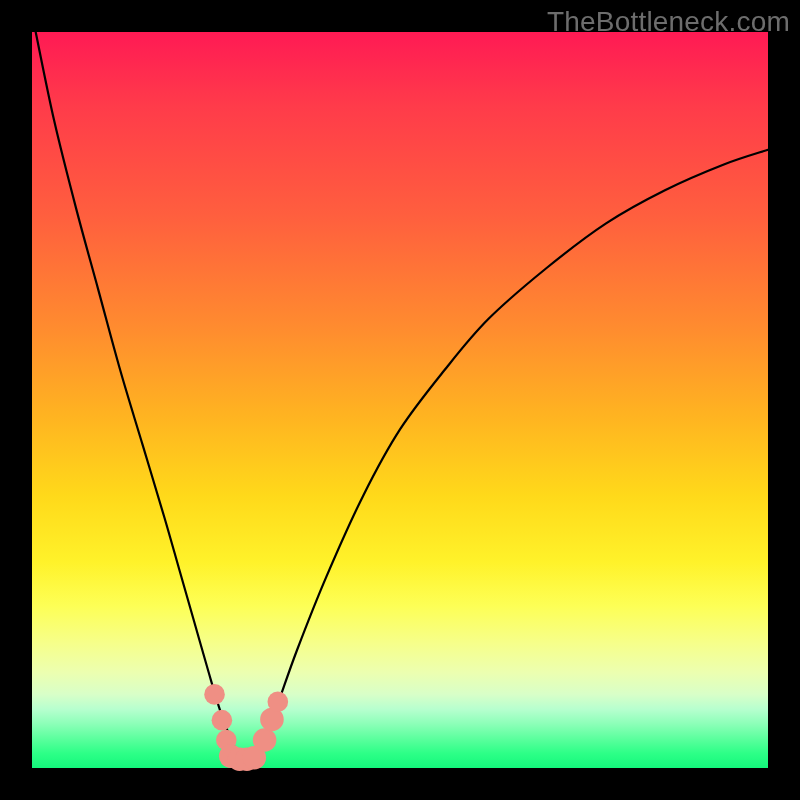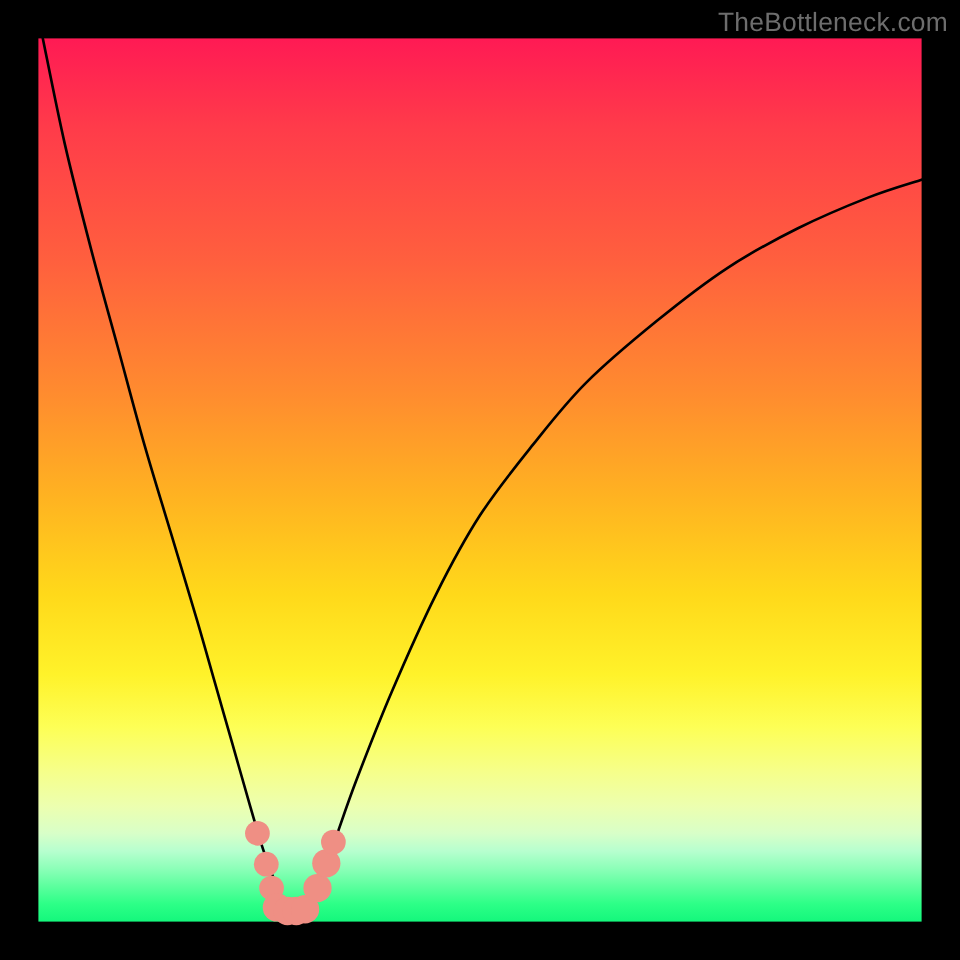--- a/index.html
+++ b/index.html
@@ -43,21 +43,21 @@
       #5cff9e 96%,
       #2dff87 98%,
       #14f77c 100%
     );
   }
   .watermark {
     position: absolute;
     top: 6px;
     right: 10px;
     color: #6d6d6d;
-    font-size: 22px;
+    font-size: 28px;
     letter-spacing: 0.2px;
     user-select: none;
   }
   svg.curve {
     position: absolute;
     left: 0;
     top: 0;
     width: 736px;
     height: 736px;
     overflow: visible;

